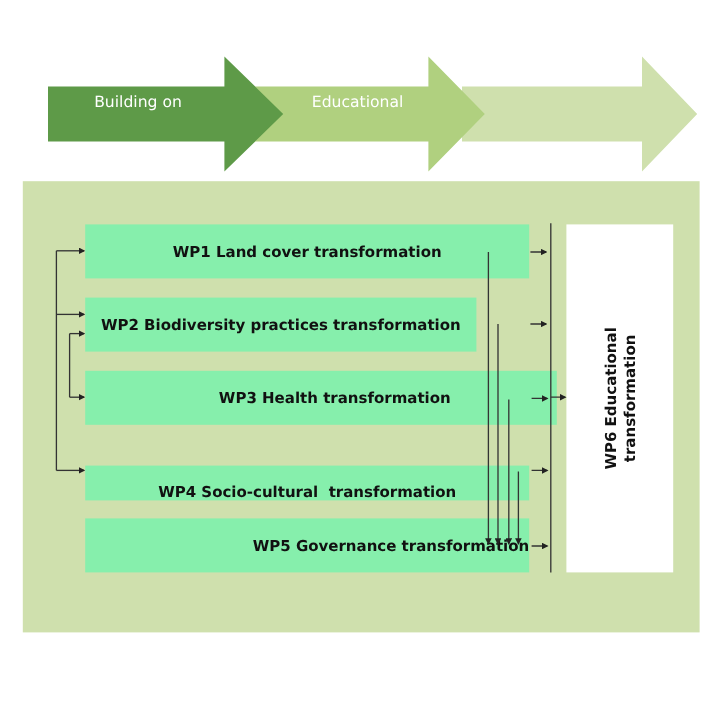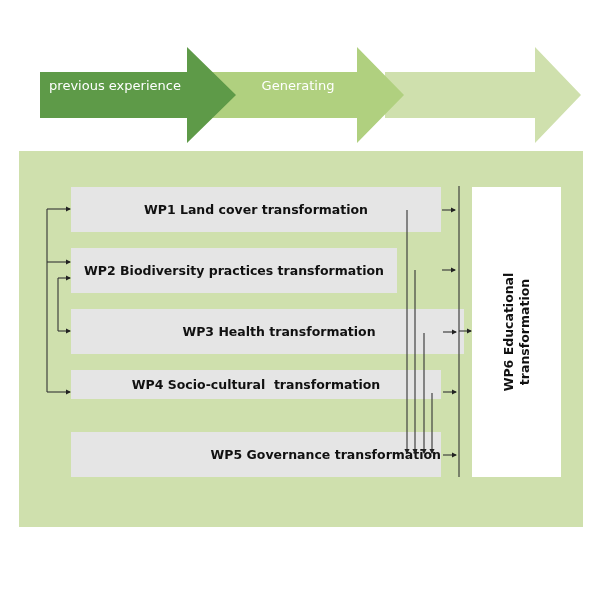--- a/index.html
+++ b/index.html
@@ -2,59 +2,59 @@
 <html><head>
 <meta charset="utf-8">
 <style>
   html, body { margin: 0; padding: 0; background: #ffffff; }
   body { width: 602px; height: 601px; position: relative; overflow: hidden;
          font-family: "DejaVu Sans", sans-serif; }
   svg.arrows { position: absolute; left: 0; top: 0; }
   .arrow-label { position: absolute; color: #ffffff; font-size: 13px; line-height: 18px;
                  text-align: center; white-space: nowrap; }
   .panel { position: absolute; left: 19px; top: 151px; width: 564px; height: 376px; background: #cfe0ad; }
-  .wp-box { position: absolute; background: #e5e5e5; display: flex; align-items: center;
+  .wp-box { position: absolute; background: #86efac; display: flex; align-items: center;
             justify-content: center; font-weight: bold; font-size: 12.5px; color: #111;
             white-space: pre; }
   .wp6-box { position: absolute; left: 472px; top: 187px; width: 89px; height: 290px; background: #ffffff; }
   .wp6-label { position: absolute; left: 50%; top: 50%; transform: translate(-50%,-50%) rotate(-90deg);
                font-weight: bold; font-size: 12.5px; color: #111; text-align: center; line-height: 16px;
                white-space: nowrap; }
   svg.conn { position: absolute; left: 0; top: 0; pointer-events: none; }
 </style>
 </head>
 <body>
 
 <svg class="arrows" width="602" height="160">
   <polygon fill="#cfe0ad" points="385,72 535,72 535,47 581,95 535,143 535,118 385,118"></polygon>
   <polygon fill="#b0d07f" points="210,72 357,72 357,47 404,95 357,143 357,118 210,118"></polygon>
   <polygon fill="#5e9a48" points="40,72 187,72 187,47 236,95 187,143 187,118 40,118"></polygon>
 </svg>
 
 <div class="arrow-label" style="left:40px; top:77px; width:150px;">
-  <div>previous experience</div>
+  <div>Building on</div>
 </div>
 <div class="arrow-label" style="left:228px; top:77px; width:140px;">
-  <div>Generating</div>
+  <div>Educational</div>
 </div>
 <div class="arrow-label" style="left:400px; top:77px; width:165px;">
 </div>
 
 <div class="panel"></div>
 
 <div class="wp-box" style="left:71px; top:187px; width:370px; height:45px;">
   <span>WP1 Land cover transformation</span>
 </div>
 <div class="wp-box" style="left:71px; top:248px; width:326px; height:45px;align-items:center;">
   <span>WP2 Biodiversity practices transformation</span>
 </div>
 <div class="wp-box" style="left:71px; top:309px; width:370px; height:45px;padding-left:23px;">
   <span>WP3 Health transformation</span>
 </div>
-<div class="wp-box" style="left:71px; top:370px; width:370px; height:29px;">
+<div class="wp-box" style="left:71px; top:388px; width:370px; height:29px;align-items:flex-end;">
   <span>WP4 Socio-cultural  transformation</span>
 </div>
 <div class="wp-box" style="left:71px; top:432px; width:370px; height:45px;justify-content:flex-end;">
   <span>WP5 Governance transformation</span>
 </div>
 
 <div class="wp6-box">
   <div class="wp6-label">
     <div>WP6 Educational</div>
     <div>transformation</div>

